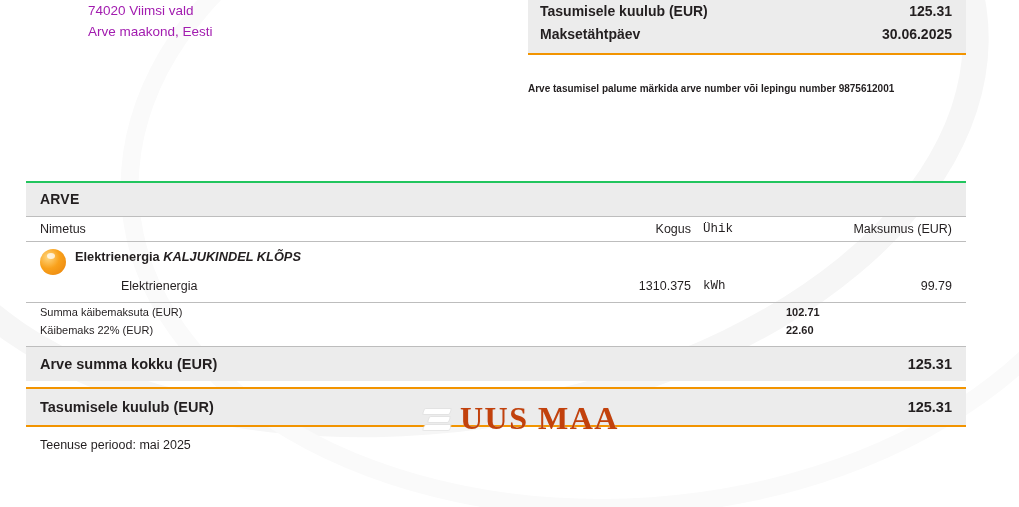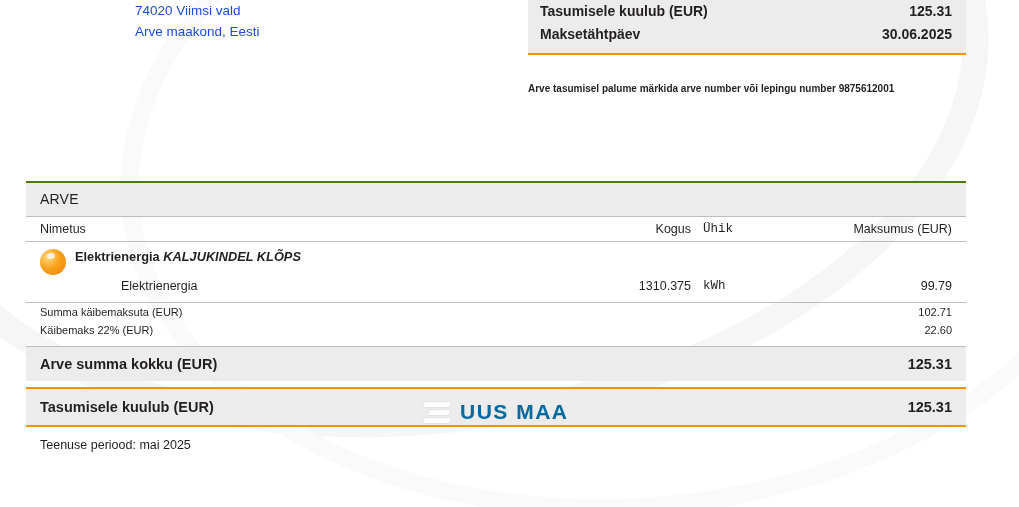--- a/index.html
+++ b/index.html
@@ -45,22 +45,21 @@
     transform: rotate(-4deg);
   }
 
   
   .addr-block {
     position: absolute;
     left: 88px;
     top: 0px;
     font-size: 13.5px;
     line-height: 21px;
-    color: #1d4ed8;
-    margin-left: 47px;
+    color: #a21caf;
   }
 
   .summary-box {
     position: absolute;
     left: 528px;
     top: 0px;
     width: 438px;
     background: #ececec;
     border-bottom: 2px solid #f29400;
     padding: 0 14px 7px 12px;
@@ -88,22 +87,22 @@
 
   
   .invoice {
     position: absolute;
     left: 26px;
     top: 181px;
     width: 940px;
   }
   .inv-title {
     background: #ececec;
-    border-top: 2px solid #4d7c0f;
-    font-weight: normal;
+    border-top: 2px solid #22c55e;
+    font-weight: bold;
     font-size: 14px;
     padding: 8px 0 9px 14px;
     letter-spacing: .2px;
   }
   .cols {
     display: flex;
     align-items: flex-start;
     border-top: 1px solid #bdbdbd;
     border-bottom: 1px solid #bdbdbd;
     font-size: 12.5px;
@@ -148,21 +147,21 @@
   }
   .line .c-name { padding-left: 95px; }
 
   .totals-sep { border-top: 1px solid #bdbdbd; margin-top: 7px; }
   .trow {
     display: flex;
     font-size: 11px;
     padding: 3px 0;
   }
   .trow .c-lab { width: 760px; padding-left: 14px; box-sizing: border-box; }
-  .trow .c-val { width: 180px; text-align: right; padding-right: 14px; box-sizing: border-box; }
+  .trow .c-val { width: 180px; text-align: left; padding-right: 14px; box-sizing: border-box; font-weight: bold; }
 
   .grand {
     display: flex;
     background: #ececec;
     border-top: 1px solid #bdbdbd;
     font-weight: bold;
     font-size: 14.5px;
     padding: 9px 0;
     margin-top: 7px;
     align-items: baseline;
@@ -209,25 +208,26 @@
     left: 0;
     height: 5px;
     background: #ffffff;
     border-radius: 1px;
     box-shadow: 0 0 0 1px rgba(220,220,220,.55);
   }
   .logo-mark span:nth-child(1) { top: 1px;  width: 26px; transform: skewX(-20deg); }
   .logo-mark span:nth-child(2) { top: 9px;  width: 20px; left: 5px; transform: skewX(-20deg); }
   .logo-mark span:nth-child(3) { top: 17px; width: 26px; transform: skewX(-20deg); }
   .logo-text {
-    font-size: 21px;
+    font-size: 32px;
     font-weight: bold;
     letter-spacing: 1.5px;
-    color: #0369a1;
+    color: #c2410c;
     text-shadow: 0 0 1px rgba(215,215,215,.9);
+    font-family: Liberation Serif, serif;
   }
 </style>
 </head>
 <body>
 
 <div class="page">
 
   <div class="swoosh swoosh-a"></div>
   <div class="swoosh swoosh-b"></div>
 

